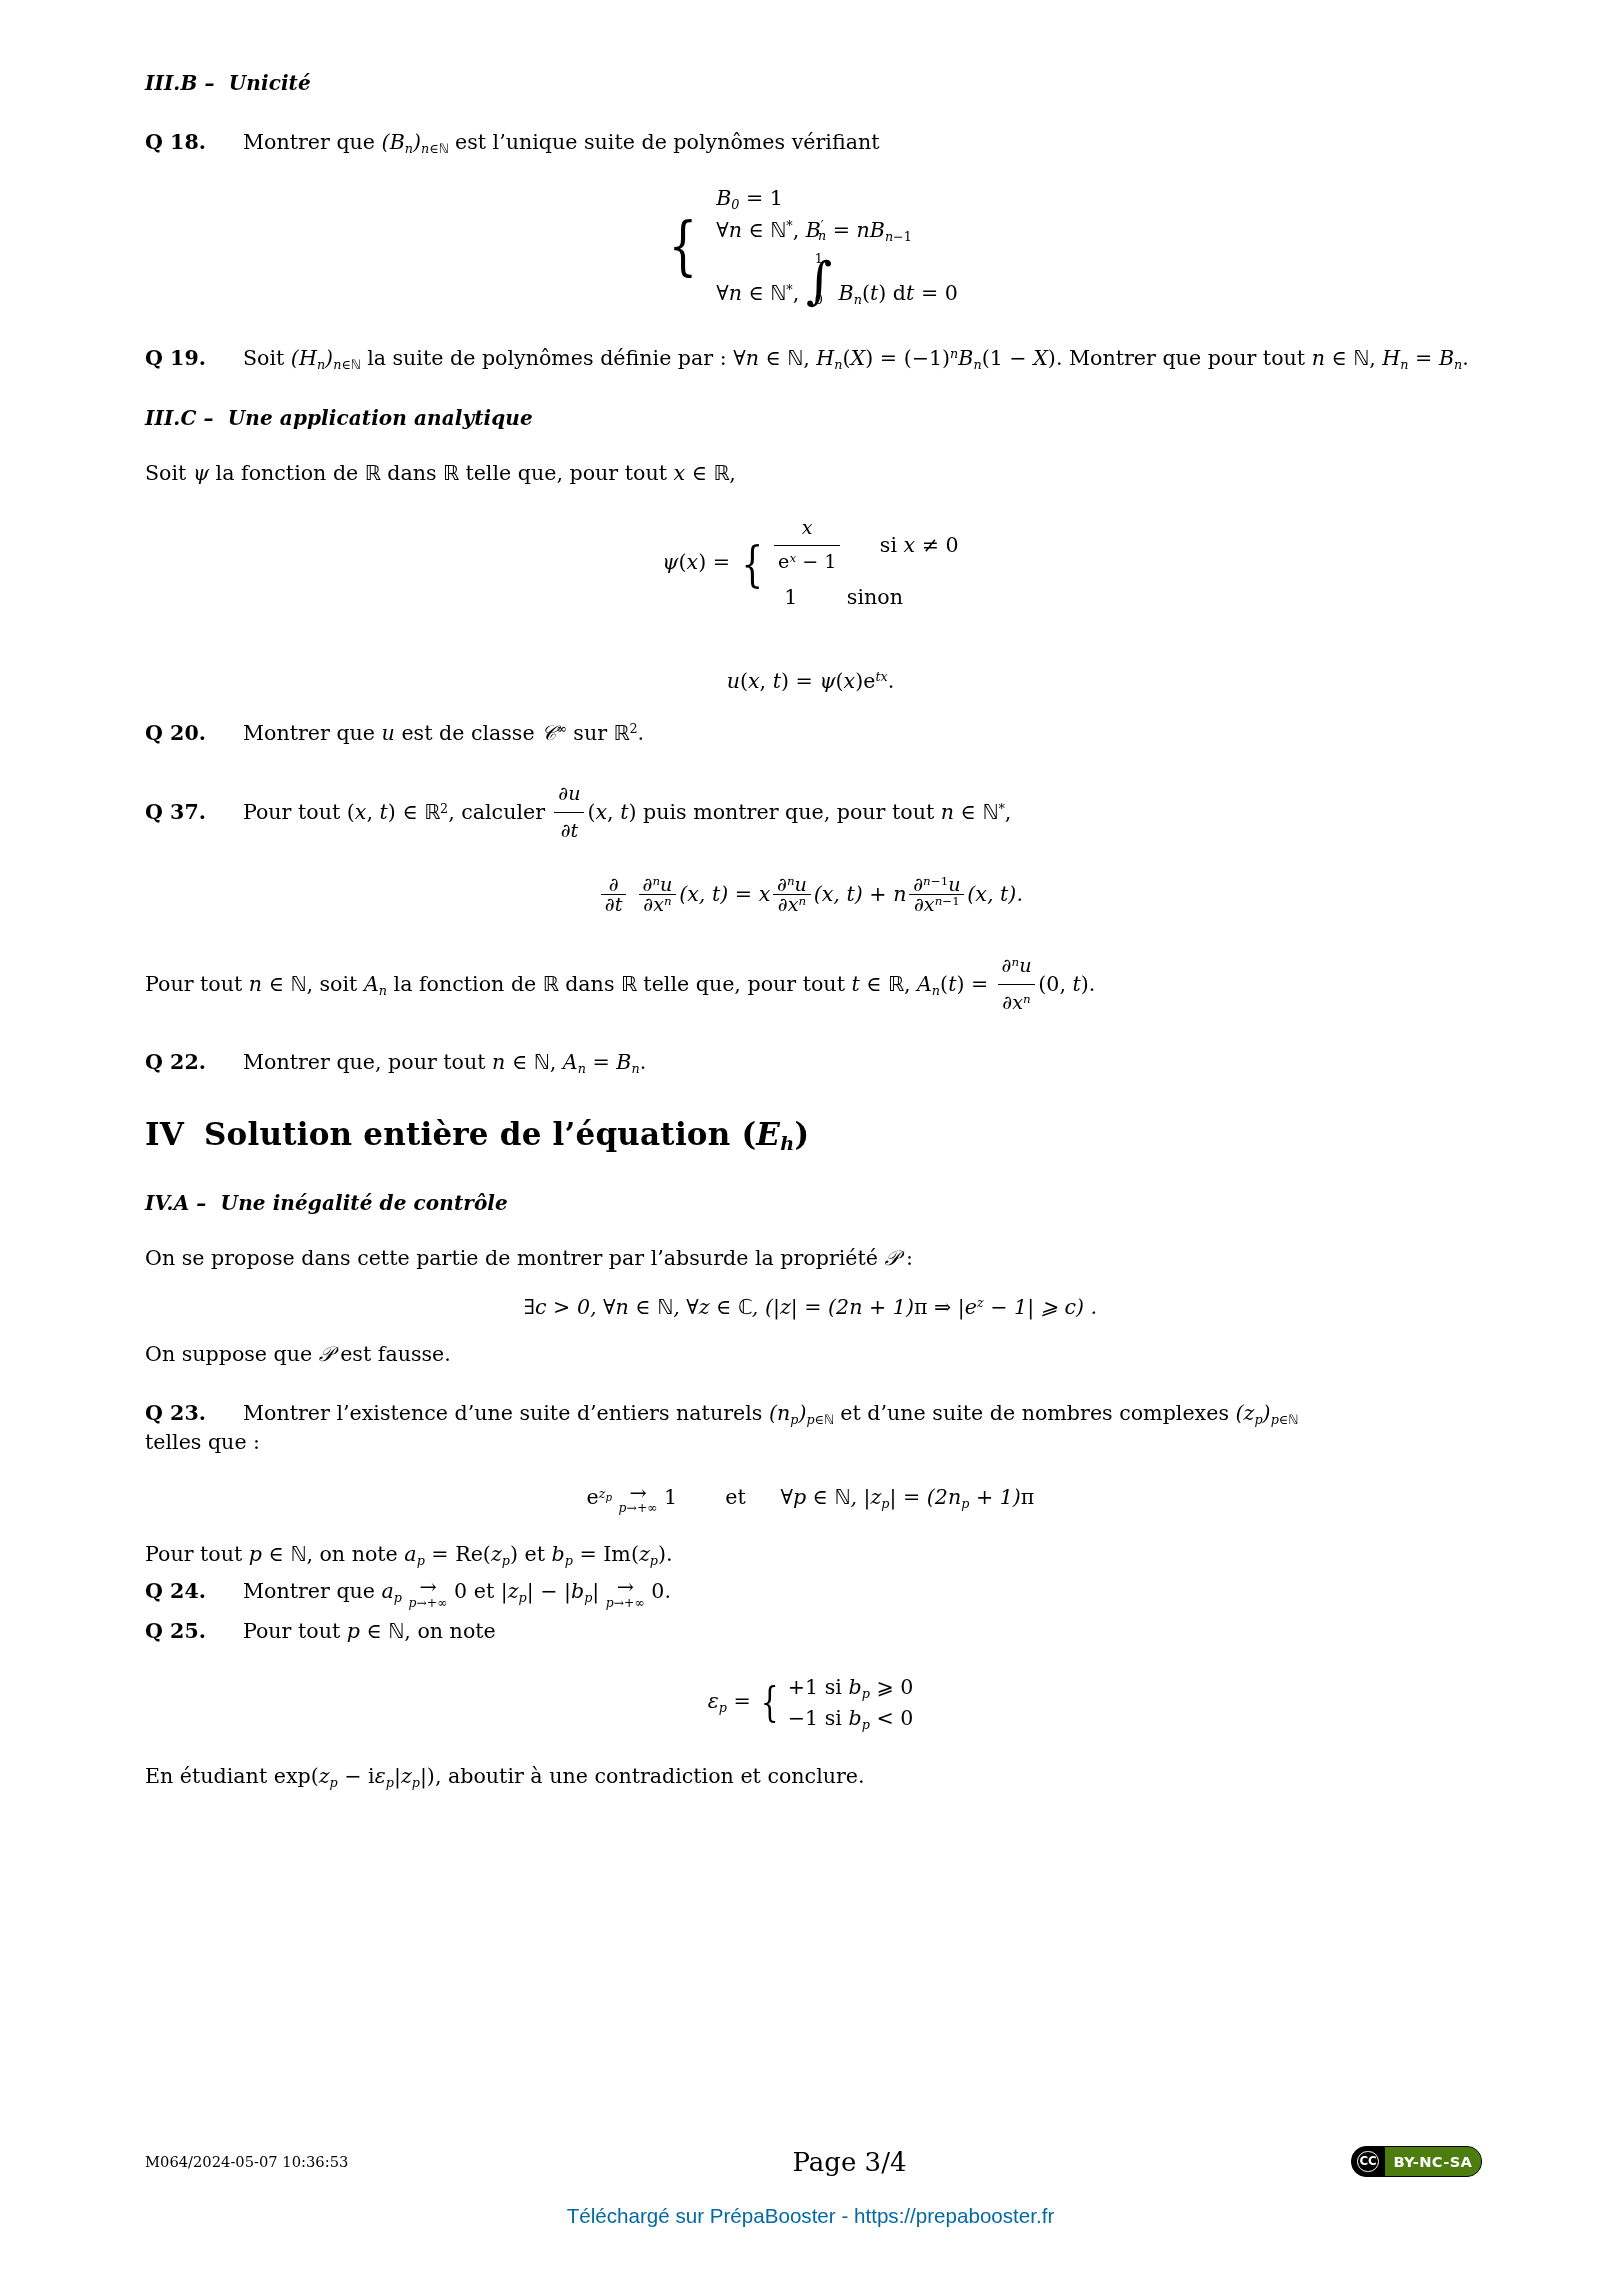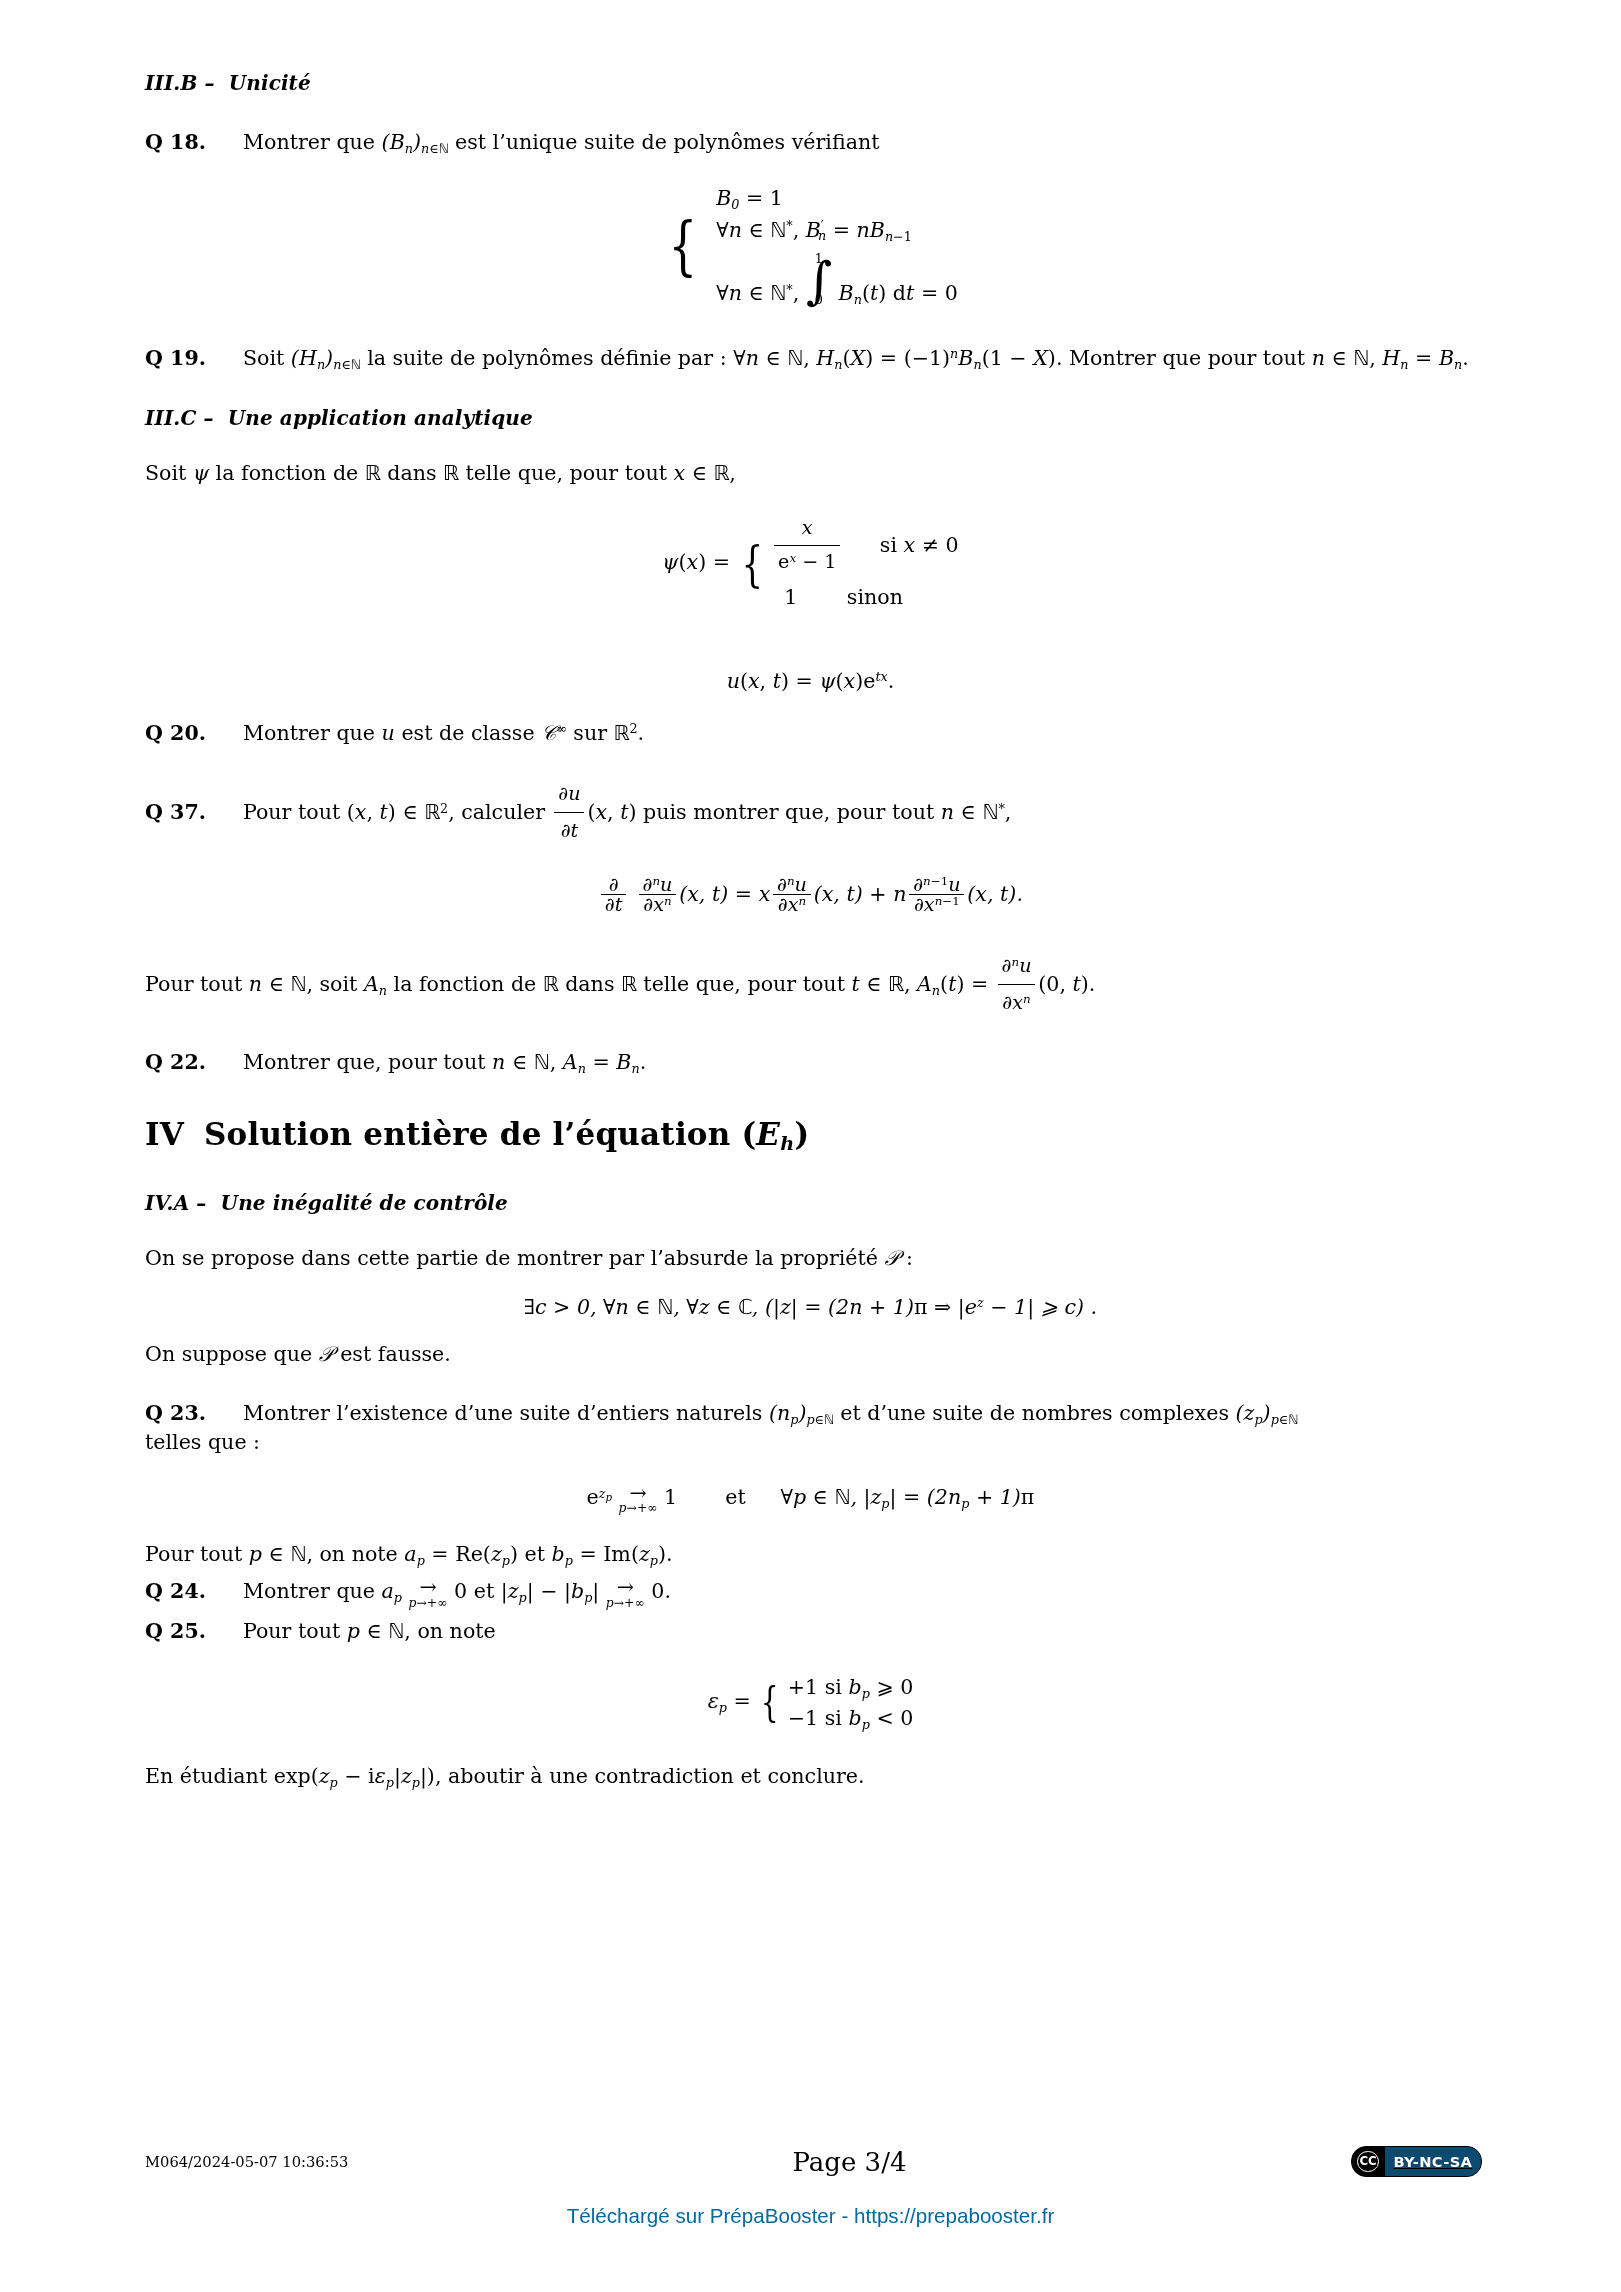--- a/index.html
+++ b/index.html
@@ -56,28 +56,28 @@
   .secheading .secnum{margin-right:20px;text-align:center;}
   
   .footer{
     position:absolute;left:145px;right:139px;bottom:116px;
     display:flex;align-items:center;justify-content:space-between;
     font-size:14.7px;
   }
   .footer .pageno{font-size:26px;}
   .cc{
     display:inline-flex;align-items:stretch;height:29px;border-radius:15px;
-    overflow:hidden;border:1px solid #000;background:#000;text-decoration:underline;
+    overflow:hidden;border:1px solid #000;background:#000;
   }
   .cc .cc-left{
     background:#000;color:#fff;display:flex;align-items:center;justify-content:center;
     width:33px;font-family:"DejaVu Sans",sans-serif;font-size:14.7px;font-weight:bold;
   }
   .cc .cc-right{
-    background:#0c4a6e;color:#fff;display:flex;align-items:center;padding:0 8.8px;
+    background:#4d7c0f;color:#fff;display:flex;align-items:center;padding:0 8.8px;
     font-family:"DejaVu Sans","Liberation Sans",sans-serif;font-size:14.7px;font-weight:bold;
     letter-spacing:0.3px;
   }
   .cc-circ{
     display:inline-flex;align-items:center;justify-content:center;
     width:19.6px;height:19.6px;border:1.6px solid #fff;border-radius:50%;
     font-size:11.8px;line-height:1;
   }
   .dlbar{
     position:absolute;left:0;right:0;bottom:65px;text-align:center;

